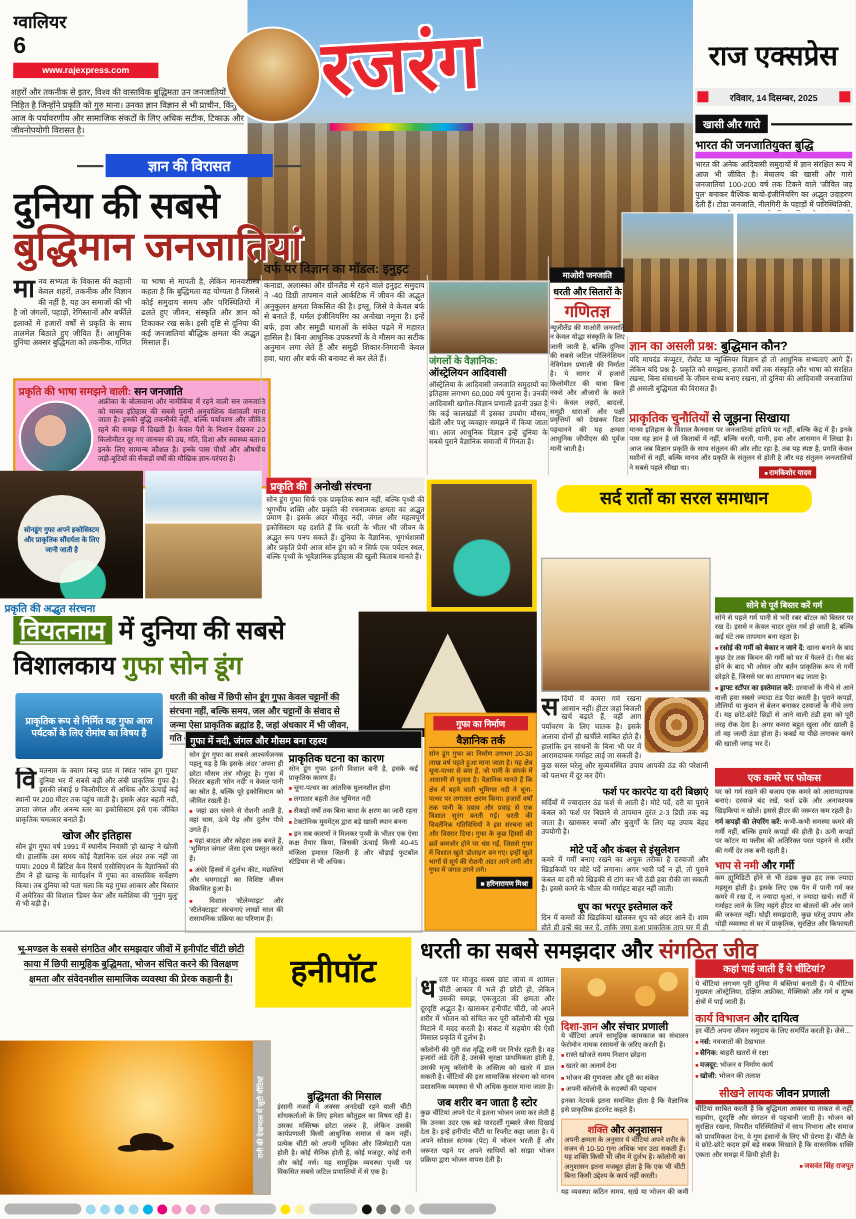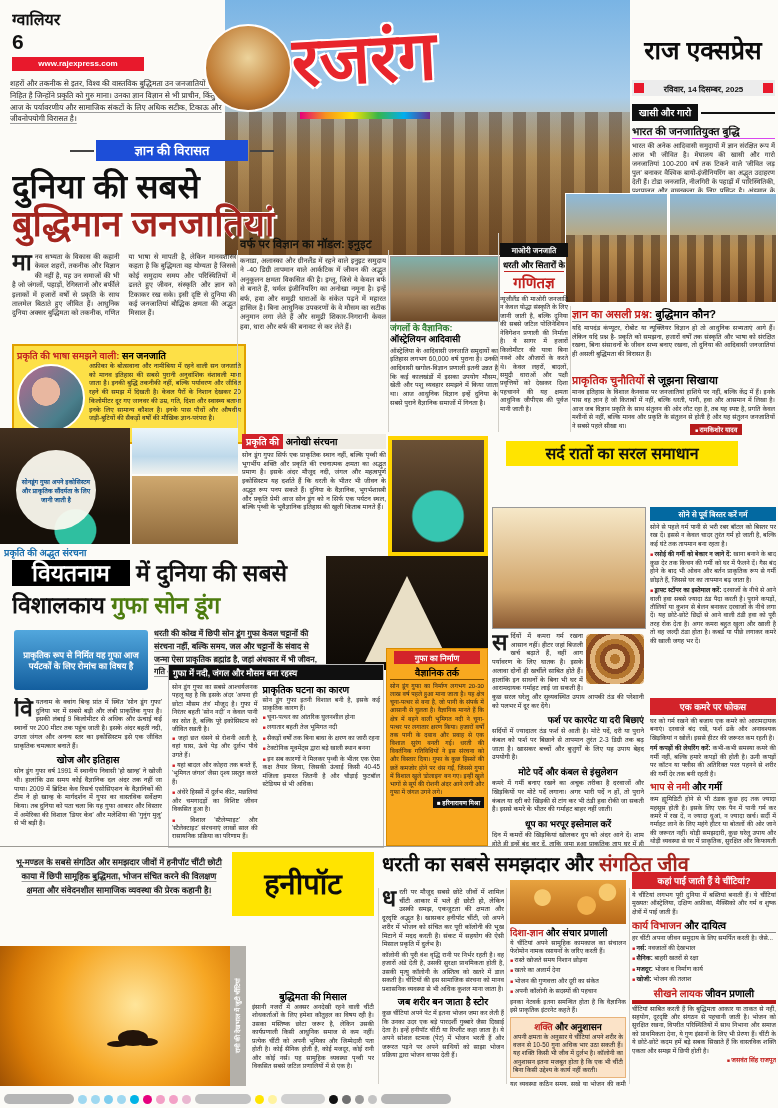--- a/index.html
+++ b/index.html
@@ -87,33 +87,33 @@
     <span style="width:10px;height:10px;background:#e8192c;margin-left:2px;"></span>
     <span style="flex:1;text-align:center;font-size:8px;font-weight:bold;color:#111;">रविवार, 14 दिसम्बर, 2025</span>
     <span style="width:10px;height:10px;background:#e8192c;margin-right:2px;"></span>
   </div>
 
   <div class="abs" style="left:632px;top:104px;width:143px;height:88px;">
     <div style="display:flex;align-items:center;">
       <span class="blackbar" style="font-size:9.5px;padding:2px 7px;">खासी और गारो</span>
       <span style="flex:1;height:2px;background:#111;margin-left:3px;"></span>
     </div>
-    <div style="font-size:10.5px;font-weight:bold;color:#111;border-bottom:1px solid #d946ef;margin:3px 0 2px;">भारत की जनजातियुक्त बुद्धि</div>
+    <div style="font-size:10.5px;font-weight:bold;color:#111;border-bottom:6px solid #d946ef;margin:3px 0 2px;">भारत की जनजातियुक्त बुद्धि</div>
     <p class="body" style="font-size:6.8px;">भारत की अनेक आदिवासी समुदायों में ज्ञान संरक्षित रूप में आज भी जीवित है। मेघालय की खासी और गारो जनजातियां 100-200 वर्ष तक टिकने वाले 'जीवित जड़ पुल' बनाकर वैश्विक बायो-इंजीनियरिंग का अद्भुत उदाहरण देती हैं। टोडा जनजाति, नीलगिरी के पहाड़ों में पारिस्थितिकी, पशुपालन और वास्तुकला के लिए प्रसिद्ध है। अंडमान के सेंटीनेलीज हजारों वर्षों से आत्मनिर्भर, स्वतंत्र और पर्यवेक्षण-सम्पन्न प्रणाली में जीवित हैं।</p>
   </div>
 
   <div class="abs" style="left:70px;top:150px;width:24px;height:2px;background:#444;"></div>
   <div class="abs center" style="left:96px;top:140px;width:152px;height:21px;background:#1d4ed8;color:#fff;font-size:13px;font-weight:900;line-height:21px;">ज्ञान की विरासत</div>
   <div class="abs" style="left:250px;top:150px;width:24px;height:2px;background:#444;"></div>
   <div class="abs" style="left:12px;top:163px;width:320px;font-size:33px;font-weight:900;color:#101010;text-shadow:1px 1px 0 #fff;">दुनिया की सबसे</div>
   <div class="abs" style="left:12px;top:198px;width:520px;font-size:36px;font-weight:900;color:#a4261f;text-shadow:2px 2px 0 #fff,-1px -1px 0 #fff;z-index:3;">बुद्धिमान जनजातियां</div>
 
   <p class="abs body" style="left:12px;top:252px;width:224px;height:88px;column-count:2;column-gap:9px;"><span class="dropcap">मा</span><span>नव सभ्यता के विकास की कहानी केवल शहरों, तकनीक और विज्ञान की नहीं है, यह उन समाजों की भी है जो जंगलों, पहाड़ों, रेगिस्तानों और बर्फीले इलाकों में हजारों वर्षों से प्रकृति के साथ तालमेल बिठाते हुए जीवित हैं। आधुनिक दुनिया अक्सर बुद्धिमता को तकनीक, गणित या भाषा से मापती है, लेकिन मानवशास्त्र कहता है कि बुद्धिमता वह योग्यता है जिससे कोई समुदाय समय और परिस्थितियों में ढलते हुए जीवन, संस्कृति और ज्ञान को टिकाकर रख सके। इसी दृष्टि से दुनिया की कई जनजातियां बौद्धिक क्षमता की अद्भुत मिसाल हैं।</span></p>
 
-  <div class="abs" style="left:12px;top:344px;width:224px;height:90px;border:2px solid #e0a000;background:#fde047;padding:3px;">
+  <div class="abs" style="left:12px;top:344px;width:224px;height:90px;border:2px solid #e0a000;background:#f9a8d4;padding:3px;">
     <div style="font-size:9.5px;font-weight:bold;"><span class="red">प्रकृति की भाषा समझने वाली:</span><span> सन जनजाति</span></div>
     <div class="ph ph-san" style="position:relative;float:left;width:64px;height:64px;margin:2px 4px 0 0;"></div>
     <p class="body b65">अफ्रीका के बोत्सवाना और नामीबिया में रहने वाली सन जनजाति को मानव इतिहास की सबसे पुरानी अनुवांशिक वंशावली माना जाता है। इनकी बुद्धि तकनीकी नहीं, बल्कि पर्यावरण और जीवित रहने की समझ में दिखती है। केवल पैरों के निशान देखकर 20 किलोमीटर दूर गए जानवर की उम्र, गति, दिशा और स्वास्थ्य बताना इनके लिए सामान्य कौशल है। इनके पास पौधों और औषधीय जड़ी-बूटियों की सैकड़ों वर्षों की मौखिक ज्ञान-परंपरा है।</p>
   </div>
 
   <div class="abs" style="left:240px;top:236px;width:256px;font-size:11.5px;font-weight:900;color:#14140f;">वर्फ पर विज्ञान का मॉडल: इनुइट</div>
   <p class="abs body" style="left:240px;top:256px;width:146px;height:176px;">कनाडा, अलास्का और ग्रीनलैंड में रहने वाले इनुइट समुदाय ने -40 डिग्री तापमान वाले आर्कटिक में जीवन की अद्भुत अनुकूलन क्षमता विकसित की है। इग्लू, जिसे वे केवल बर्फ से बनाते हैं, थर्मल इंजीनियरिंग का अनोखा नमूना है। इन्हें बर्फ, हवा और समुद्री धाराओं के संकेत पढ़ने में महारत हासिल है। बिना आधुनिक उपकरणों के वे मौसम का सटीक अनुमान लगा लेते हैं और समुद्री शिकार-निगरानी केवल हवा, धारा और बर्फ की बनावट से कर लेते हैं।</p>
   <div class="ph ph-kids" style="left:390px;top:256px;width:108px;height:64px;border:1px solid #999;"></div>
 
   <div class="abs" style="left:390px;top:323px;width:108px;height:110px;">
@@ -148,21 +148,21 @@
   <div class="ph ph-rock" style="left:132px;top:476px;width:106px;height:68px;"></div>
   <div class="abs center" style="left:16px;top:450px;width:80px;height:80px;border-radius:50%;background:rgba(252,250,240,.94);font-size:6.3px;font-weight:bold;color:#0d4f8c;display:flex;align-items:center;padding:4px;box-sizing:border-box;z-index:2;">सोनडूंग गुफा अपने इकोसिस्टम और प्राकृतिक सौंदर्यता के लिए जानी जाती है</div>
   <div class="abs" style="left:4px;top:546px;width:160px;font-size:9.5px;font-weight:bold;color:#1a6fae;">प्रकृति की अद्भुत संरचना</div>
 
   <div class="abs" style="left:242px;top:434px;width:144px;height:122px;">
     <div style="font-size:9.5px;font-weight:bold;background:#efece4;"><span class="chip">प्रकृति की</span> <span>अनोखी संरचना</span></div>
     <p class="body b65" style="margin-top:2px;">सोन डूंग गुफा सिर्फ एक प्राकृतिक स्थान नहीं, बल्कि पृथ्वी की भूगर्भीय शक्ति और प्रकृति की रचनात्मक क्षमता का अद्भुत प्रमाण है। इसके अंदर मौजूद नदी, जंगल और महत्वपूर्ण इकोसिस्टम यह दर्शाते हैं कि धरती के भीतर भी जीवन के अद्भुत रूप पनप सकते हैं। दुनिया के वैज्ञानिक, भूगर्भशास्त्री और प्रकृति प्रेमी आज सोन डूंग को न सिर्फ एक पर्यटन स्थल, बल्कि पृथ्वी के भूवैज्ञानिक इतिहास की खुली किताब मानते हैं।</p>
   </div>
   <div class="ph ph-caveteal" style="left:388px;top:436px;width:92px;height:112px;"></div>
 
-  <div class="abs" style="left:12px;top:556px;width:320px;font-size:23px;font-weight:900;color:#101010;"><span style="background:#000000;color:#fff;padding:0 20px;">वियतनाम</span><span> में दुनिया की सबसे</span></div>
+  <div class="abs" style="left:12px;top:556px;width:320px;font-size:23px;font-weight:900;color:#101010;"><span style="background:#4d7c0f;color:#fff;padding:0 6px;text-decoration:underline;">वियतनाम</span><span> में दुनिया की सबसे</span></div>
   <div class="abs" style="left:12px;top:588px;width:320px;font-size:23px;font-weight:900;"><span style="color:#101010;">विशालकाय </span><span style="color:#4d7c0f;">गुफा सोन डूंग</span></div>
 
   <div class="abs center" style="left:14px;top:630px;width:134px;height:60px;background:linear-gradient(180deg,#52a7dd,#135e9e);border-radius:3px;color:#fff;font-size:8.5px;font-weight:bold;display:flex;align-items:center;padding:4px;box-sizing:border-box;">प्राकृतिक रूप से निर्मित यह गुफा आज पर्यटकों के लिए रोमांच का विषय है</div>
   <p class="abs underl" style="left:154px;top:628px;width:166px;height:64px;font-size:8px;font-weight:bold;color:#222;line-height:1.6;margin:0;">धरती की कोख में छिपी सोन डूंग गुफा केवल चट्टानों की संरचना नहीं, बल्कि समय, जल और चट्टानों के संवाद से जन्मा ऐसा प्राकृतिक ब्रह्मांड है, जहां अंधकार में भी जीवन, गति और सृजन निरंतर प्रवाहित होता है</p>
   <div class="ph ph-stal" style="left:326px;top:556px;width:162px;height:114px;"></div>
 
   <div class="abs" style="left:14px;top:698px;width:148px;height:148px;">
     <p class="body b65"><span class="dropcap">वि</span><span>यतनाम के क्वांग बिन्ह प्रांत में स्थित 'सोन डूंग गुफा' दुनिया भर में सबसे बड़ी और लंबी प्राकृतिक गुफा है। इसकी लंबाई 9 किलोमीटर से अधिक और ऊंचाई कई स्थानों पर 200 मीटर तक पहुंच जाती है। इसके अंदर बहती नदी, उगता जंगल और अनन्य स्तर का इकोसिस्टम इसे एक जीवित प्राकृतिक चमत्कार बनाते हैं।</span></p>
     <div class="center" style="font-size:9.5px;font-weight:bold;margin:3px 0 1px;">खोज और इतिहास</div>
     <p class="body b65">सोन डूंग गुफा वर्ष 1991 में स्थानीय निवासी 'हो खान्ह' ने खोजी थी। हालांकि उस समय कोई वैज्ञानिक दल अंदर तक नहीं जा पाया। 2009 में ब्रिटिश केव रिसर्च एसोसिएशन के वैज्ञानिकों की टीम ने हो खान्ह के मार्गदर्शन में गुफा का वास्तविक सर्वेक्षण किया। तब दुनिया को पता चला कि यह गुफा आकार और विस्तार में अमेरिका की विशाल 'डियर केव' और मलेशिया की 'गुनुंग मुलु' से भी बड़ी है।</p>
@@ -190,25 +190,25 @@
     </div>
   </div>
 
   <div class="abs" style="left:386px;top:648px;width:102px;height:198px;background:#f8a81f;border:1px solid #d98c00;padding:3px;box-sizing:border-box;">
     <div class="center" style="background:#d3232a;color:#fff;font-size:8px;font-weight:bold;padding:1px 0;margin:-1px 4px 2px;">गुफा का निर्माण</div>
     <div class="center" style="font-size:9.5px;font-weight:bold;border-bottom:1px solid #7a4a00;margin-bottom:2px;">वैज्ञानिक तर्क</div>
     <p class="body" style="font-size:6.1px;">सोन डूंग गुफा का निर्माण लगभग 20-30 लाख वर्ष पहले हुआ माना जाता है। यह क्षेत्र चूना-पत्थर से बना है, जो पानी के संपर्क में आसानी से घुलता है। वैज्ञानिक मानते हैं कि क्षेत्र में बहने वाली भूमिगत नदी ने चूना-पत्थर पर लगातार क्षरण किया। हजारों वर्षों तक पानी के दबाव और प्रवाह से एक विशाल सुरंग बनती गई। धरती की विवर्तनिक गतिविधियों ने इस संरचना को और विस्तार दिया। गुफा के कुछ हिस्सों की छतें कमजोर होने पर धंस गईं, जिससे गुफा में विशाल खुले 'डोलाइन' बन गए। इन्हीं खुले भागों से सूर्य की रोशनी अंदर आने लगी और गुफा में जंगल उगने लगे।</p>
     <div style="float:right;background:#101010;color:#fff;font-size:6.2px;font-weight:bold;padding:1px 4px;margin-top:1px;">■ <span>हरिनारायण मिश्रा</span></div>
   </div>
 
-  <div class="abs center" style="left:506px;top:441px;width:232px;height:25px;background:#ffe400;font-size:16px;font-weight:900;color:#101010;line-height:25px;">सर्द रातों का सरल समाधान</div>
+  <div class="abs center" style="left:506px;top:441px;width:232px;height:25px;background:#ffe400;font-size:16px;font-weight:900;color:#101010;line-height:25px;border-radius:10px;">सर्द रातों का सरल समाधान</div>
   <div class="ph ph-room" style="left:492px;top:507px;width:152px;height:120px;border:1px solid #999;"></div>
 
   <div class="abs" style="left:650px;top:507px;width:126px;height:188px;">
-    <div class="center" style="background:#0369a1;color:#fff;font-size:7.5px;font-weight:bold;padding:2px 0;">सोने से पूर्व बिस्तर करें गर्म</div>
+    <div class="center" style="background:#4d7c0f;color:#fff;font-size:7.5px;font-weight:bold;padding:2px 0;margin-top:36px;">सोने से पूर्व बिस्तर करें गर्म</div>
     <p class="body b62" style="margin:2px 0;">सोने से पहले गर्म पानी से भरी रबर बॉटल को बिस्तर पर रख दें। इससे न केवल चादर तुरंत गर्म हो जाती है, बल्कि कई घंटे तक तापमान बना रहता है।</p>
     <p class="bullet body b62"><b>रसोई की गर्मी को बेकार न जाने दें:</b> <span>खाना बनाने के बाद कुछ देर तक किचन की गर्मी को घर में फैलने दें। गैस बंद होने के बाद भी ओवन और बर्तन प्राकृतिक रूप से गर्मी छोड़ते हैं, जिससे घर का तापमान बढ़ जाता है।</span></p>
     <p class="bullet body b62"><b>ड्राफ्ट स्टॉपर का इस्तेमाल करें:</b> <span>दरवाजों के नीचे से आने वाली हवा सबसे ज्यादा ठंड पैदा करती है। पुराने कपड़ों, तौलियों या कुशन से बेलन बनाकर दरवाजों के नीचे लगा दें। यह छोटे-छोटे छिद्रों से आने वाली ठंडी हवा को पूरी तरह रोक देता है। अगर कमरा बहुत खुला और खाली है तो वह जल्दी ठंडा होता है। कबर्ड या पीछे लगाकर कमरे की खाली जगह भर दें।</span></p>
   </div>
 
   <div class="abs" style="left:492px;top:632px;width:152px;height:214px;">
     <div class="ph ph-rug" style="position:relative;float:right;width:58px;height:50px;margin:2px 0 2px 3px;"></div>
     <p class="body b65"><span class="dropcap">स</span><span>र्दियों में कमरा गर्म रखना आसान नहीं। हीटर जहां बिजली खर्च बढ़ाते हैं, वहीं आग पर्यावरण के लिए घातक है। इसके अलावा दोनों ही खर्चीले साबित होते हैं। हालांकि इन साधनों के बिना भी घर में आरामदायक गर्माहट लाई जा सकती है। कुछ सरल घरेलू और सुव्यवस्थित उपाय आपकी ठंड की परेशानी को पलभर में दूर कर देंगे।</span></p>
     <div class="center" style="font-size:9px;font-weight:bold;margin:3px 0 1px;text-align:right;">फर्श पर कारपेट या दरी बिछाएं</div>
     <p class="body b65">सर्दियों में ज्यादातर ठंड फर्श से आती है। मोटे पर्दे, दरी या पुराने कंबल को फर्श पर बिछाने से तापमान तुरंत 2-3 डिग्री तक बढ़ जाता है। खासकर बच्चों और बुजुर्गों के लिए यह उपाय बेहद उपयोगी है।</p>

